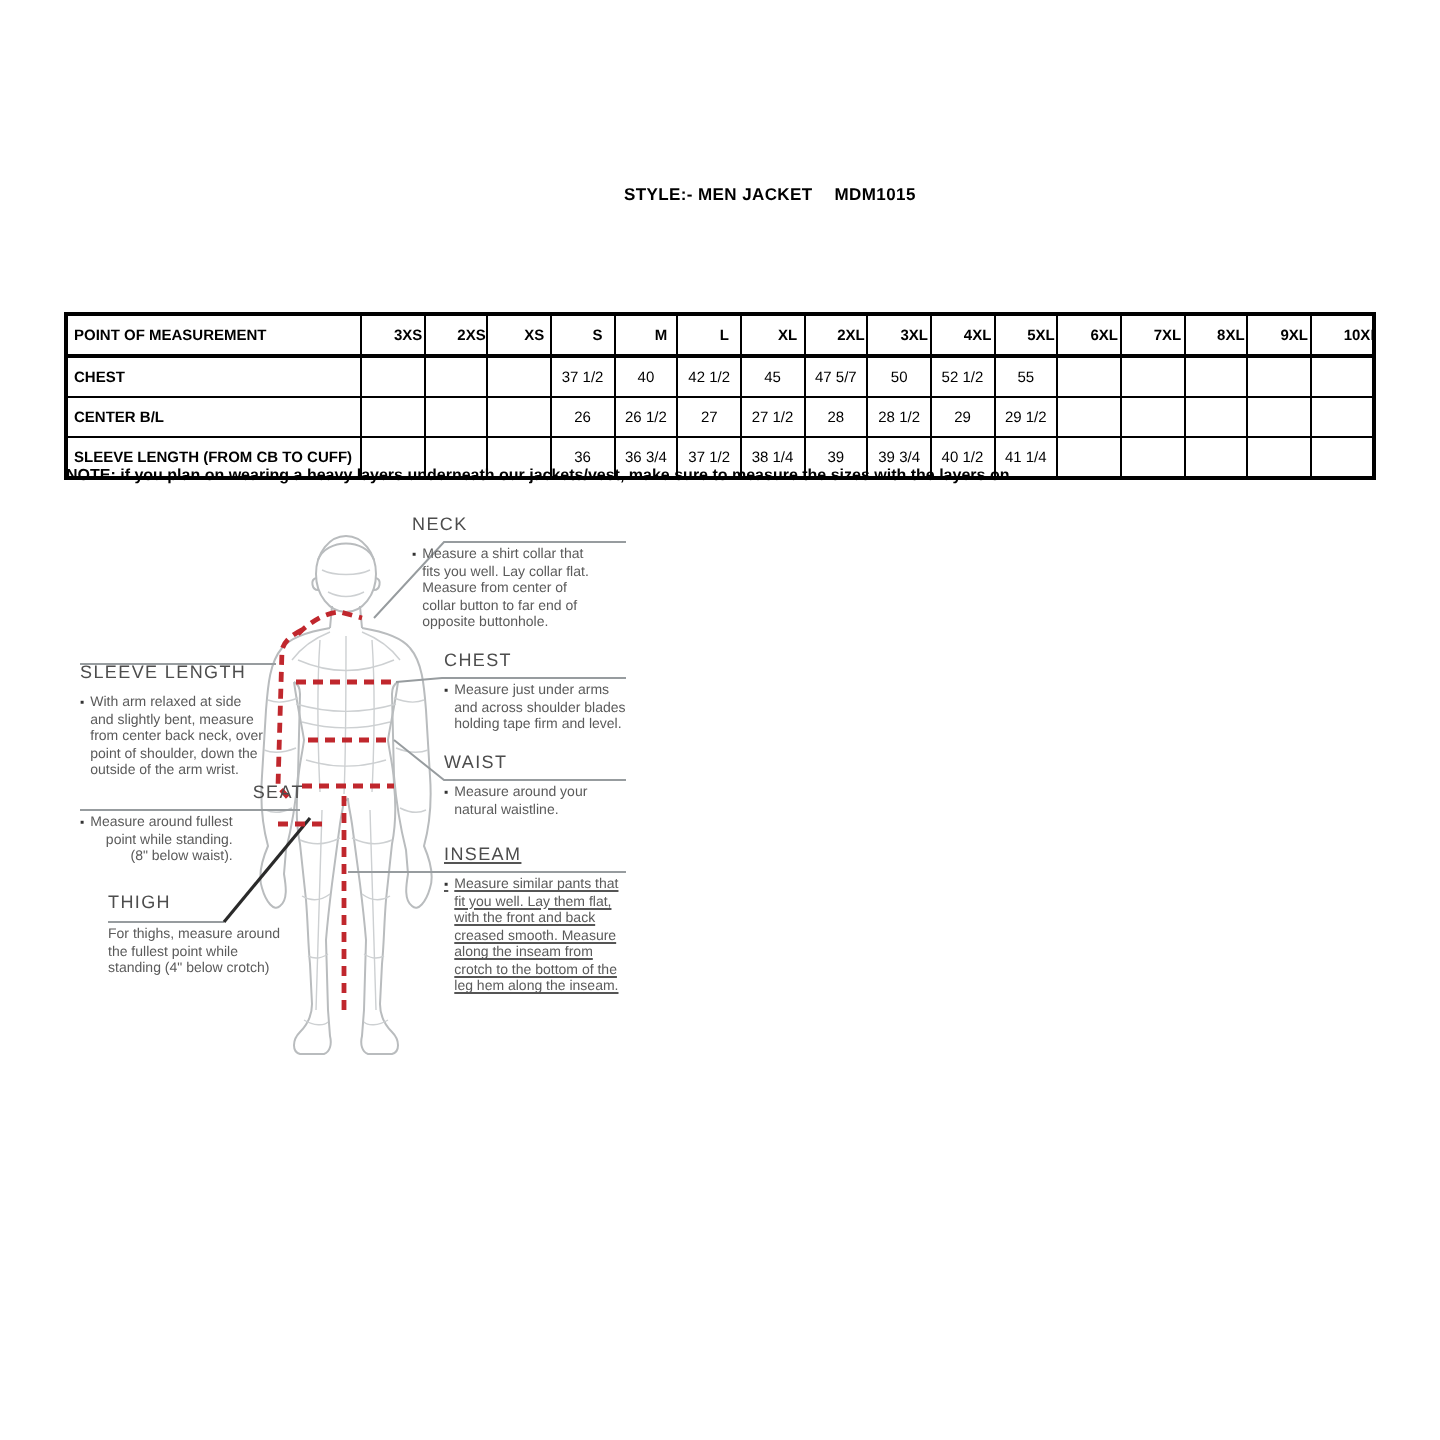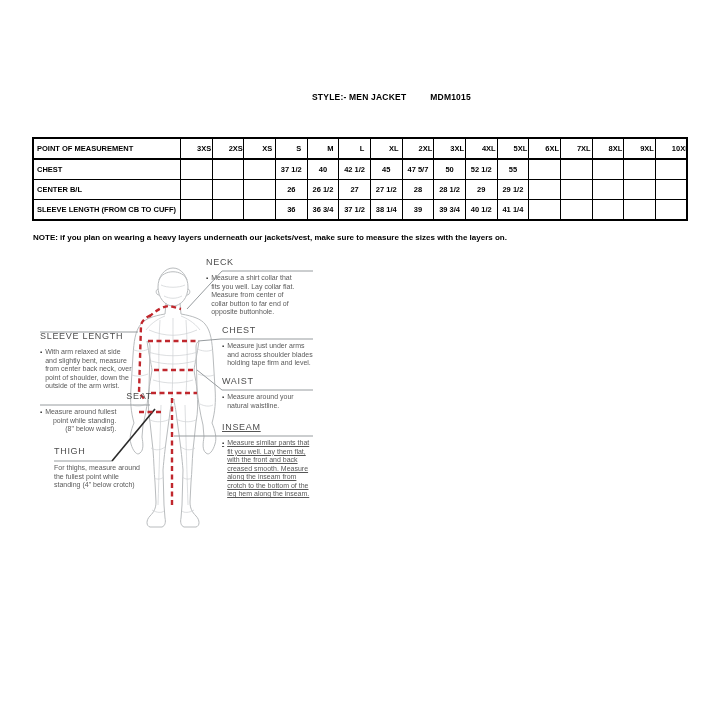--- a/index.html
+++ b/index.html
@@ -3,37 +3,37 @@
 <meta charset="utf-8">
 <style>
   html,body{margin:0;padding:0;}
   body{
     width:720px;height:720px;position:relative;background:#ffffff;
     font-family:"Liberation Sans", sans-serif;color:#000;overflow:hidden;
   }
   .abs{position:absolute;}
 
   
-  .doc-title{left:312px;top:92px;display:flex;gap:24px;font-size:8.5px;font-weight:bold;letter-spacing:.2px;}
-
-  
-  .size-table-wrap{left:32px;top:137px;width:656px;border-radius:26px;}
+  .doc-title{left:312px;top:92px;display:flex;gap:11px;font-size:8.5px;font-weight:bold;letter-spacing:.2px;}
+
+  
+  .size-table-wrap{left:32px;top:156px;width:656px;border-radius:26px;}
   table.size-table{
     width:656px;border-collapse:collapse;table-layout:fixed;
     border:2px solid #000;font-size:7.5px;
   }
   table.size-table th,table.size-table td{
     border:1px solid #000;height:19px;text-align:center;vertical-align:middle;
     padding:0 1px;overflow:hidden;white-space:nowrap;
   }
   table.size-table thead th{font-weight:bold;border-bottom:2px solid #000;padding-left:16px;}
   table.size-table th.rowlabel{
     width:142px;text-align:left;padding-left:3px;font-weight:bold;
   }
-  table.size-table td{font-weight:bold;}
+  table.size-table td{font-weight:normal;}
 
   
   .note-line{left:33px;top:233px;font-size:8px;font-weight:bold;width:640px;}
 
   
   .anno{color:#555;}
   .anno-title{
     font-size:9px;letter-spacing:.7px;color:#4d4d4d;white-space:nowrap;
   }
   .anno-body{

